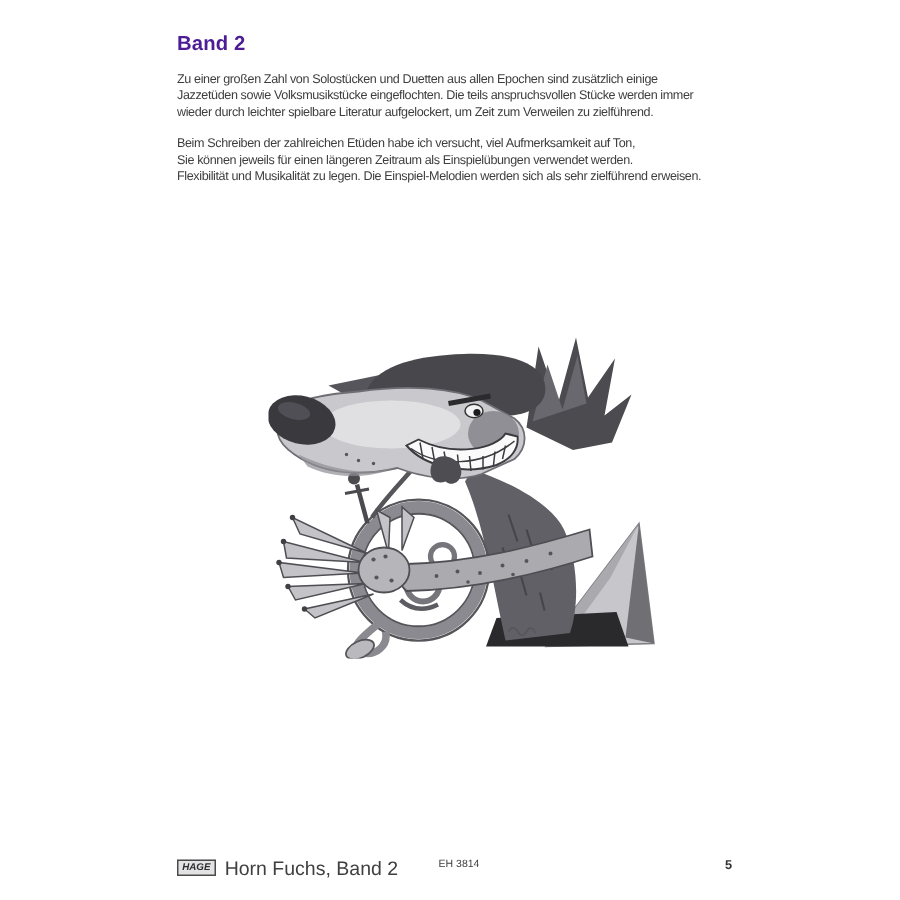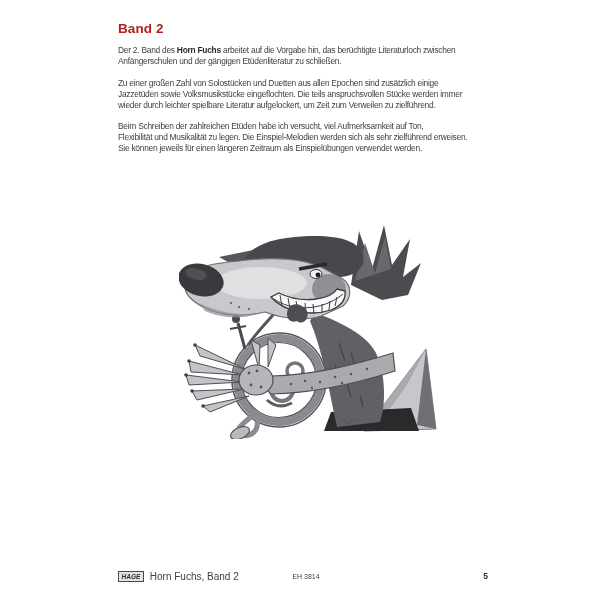--- a/index.html
+++ b/index.html
@@ -1,57 +1,53 @@
 <!DOCTYPE html>
 <html><head>
 <meta charset="utf-8">
 <style>
   html,body{margin:0;padding:0;background:#ffffff;}
   .page{position:relative;width:600px;height:600px;background:#ffffff;overflow:hidden;
         font-family:"Liberation Sans", sans-serif;}
   .content{position:absolute;left:118px;top:21px;width:380px;}
-  .title{font-size:13.5px;font-weight:bold;color:#b91c1c;margin:0 0 9px 0;letter-spacing:.1px;}
+  .title{font-size:13.5px;font-weight:bold;color:#4c1d95;margin:0 0 9px 0;letter-spacing:.1px;}
   .para{margin:0 0 10.5px 0;font-size:8.4px;line-height:11px;color:#3e3e3e;letter-spacing:-.25px;}
   .line{display:block;white-space:nowrap;}
   .para strong{font-weight:bold;color:#2b2b2b;}
   .illustration{position:absolute;left:179px;top:223px;width:266px;height:216px;}
   .footer{position:absolute;left:118px;top:571px;width:376px;height:16px;font-size:7.5px;color:#3f3f3f;}
   .footer-left{position:absolute;left:0;top:0;display:flex;align-items:center;gap:6px;}
   .logo{display:inline-block;border:1px solid #4a4a4a;background:#e3e3e5;color:#2e2e2e;
         font-style:italic;font-weight:bold;font-size:6.5px;line-height:1;padding:1.5px 2.5px 1px;}
-  .bookref{font-size:10px;}
+  .bookref{font-size:13px;}
   .edition{position:absolute;left:50%;transform:translateX(-50%);top:2px;font-size:7px;}
   .pagenum{position:absolute;right:6px;top:0;font-weight:bold;font-size:8.5px;color:#303030;}
 </style>
 </head>
 <body>
 
 <div class="page">
 
   <div class="content">
     <h1 class="title">Band 2</h1>
 
-    <p class="para">
-      <span class="line"><span>Der 2. Band des </span><strong>Horn Fuchs</strong><span> arbeitet auf die Vorgabe hin, das berüchtigte Literaturloch zwischen</span></span>
-      <span class="line">Anfängerschulen und der gängigen Etüdenliteratur zu schließen.</span>
-    </p>
 
     <p class="para">
     </p>
 
     <p class="para">
       <span class="line">Zu einer großen Zahl von Solostücken und Duetten aus allen Epochen sind zusätzlich einige</span>
       <span class="line">Jazzetüden sowie Volksmusikstücke eingeflochten. Die teils anspruchsvollen Stücke werden immer</span>
       <span class="line">wieder durch leichter spielbare Literatur aufgelockert, um Zeit zum Verweilen zu zielführend.</span>
     </p>
 
     <p class="para">
       <span class="line">Beim Schreiben der zahlreichen Etüden habe ich versucht, viel Aufmerksamkeit auf Ton,</span>
+      <span class="line">Sie können jeweils für einen längeren Zeitraum als Einspielübungen verwendet werden.</span>
       <span class="line">Flexibilität und Musikalität zu legen. Die Einspiel-Melodien werden sich als sehr zielführend erweisen.</span>
-      <span class="line">Sie können jeweils für einen längeren Zeitraum als Einspielübungen verwendet werden.</span>
     </p>
   </div>
 
   <svg class="illustration" viewBox="0 0 266 216" role="img" aria-label="Grayscale ink drawing of a grinning fox wearing a cap and playing a french horn">
 
     <g>
       <polygon points="247,126 257,206 185,208" fill="#c7c7cb" stroke="#7d7d82" stroke-width="1"></polygon>
       <polygon points="247,126 228,162 196,206 185,208" fill="#a9a9ae"></polygon>
       <polygon points="247,126 257,206 238,202" fill="#6f6f74"></polygon>
     </g>

